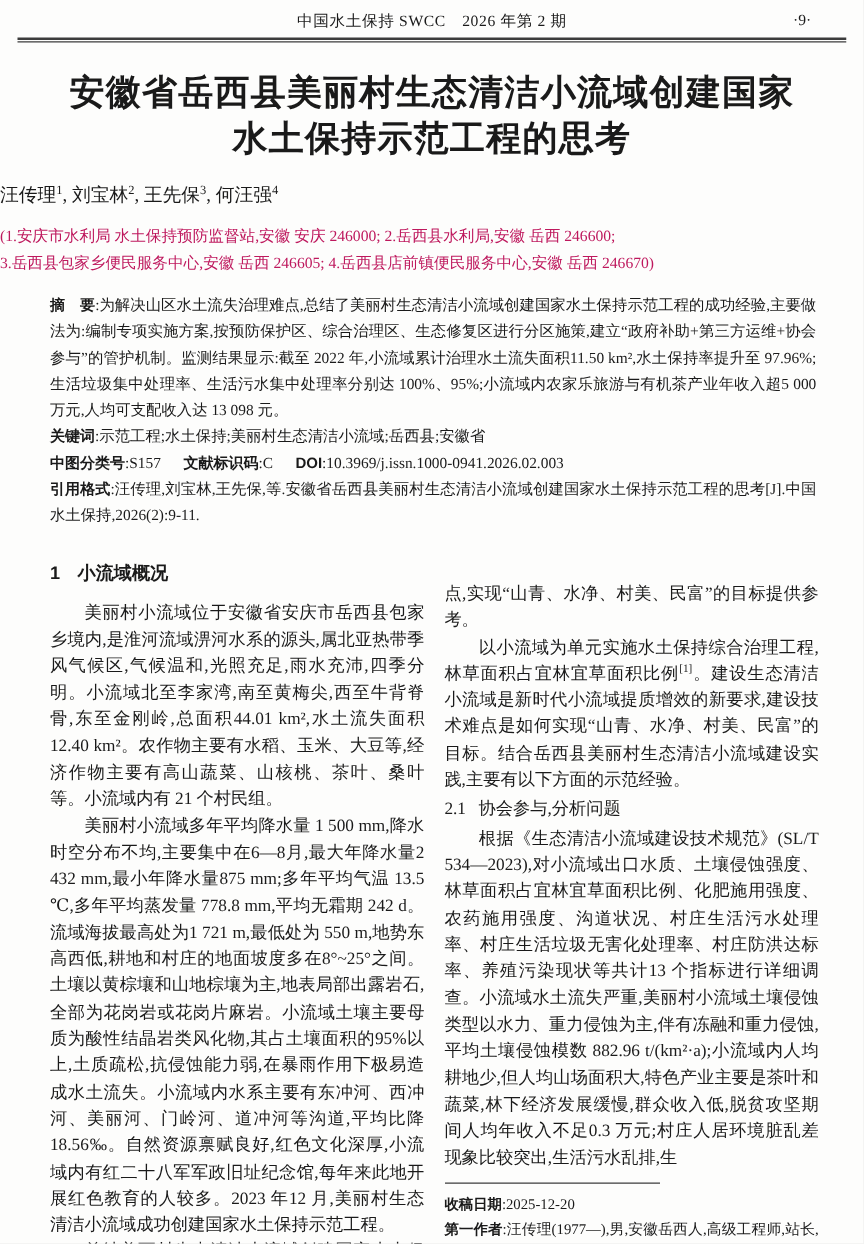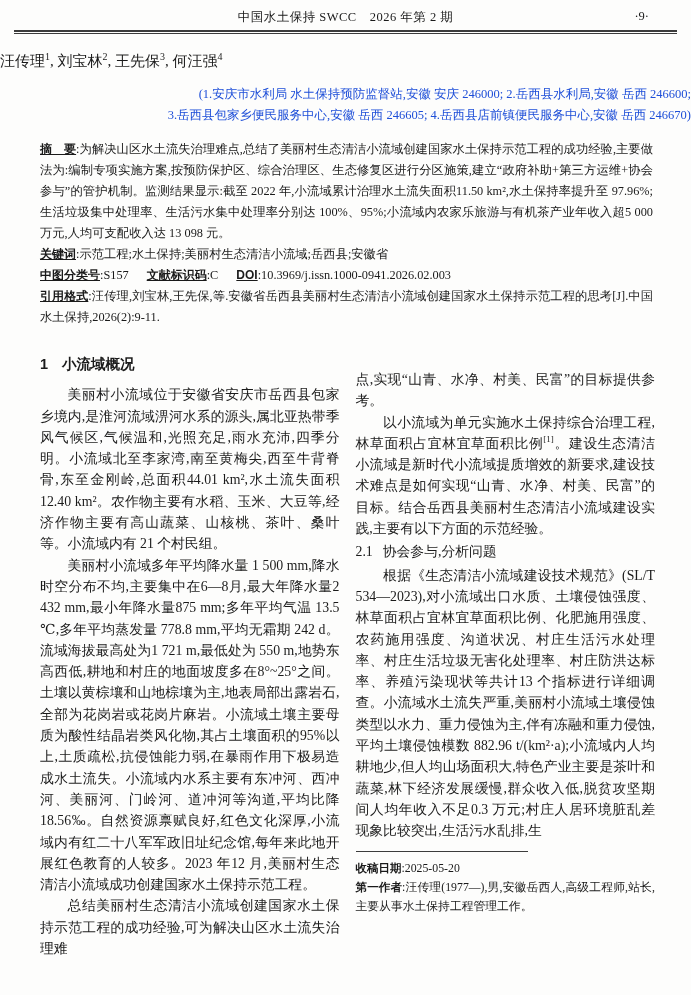--- a/index.html
+++ b/index.html
@@ -45,33 +45,33 @@
     letter-spacing: 1px;
   }
   .authors {
     margin-top: 17px;
     text-align: left;
     font-size: 15px;
   }
   .authors sup { font-size: 10px; }
   .affils {
     margin-top: 13px;
-    text-align: right;
+    text-align: left;
     font-size: 12.5px;
     line-height: 21px;
-    color: #1d4ed8;
+    color: #be185d;
   }
   
   .meta {
     margin: 13px 38px 0 40px;
     font-size: 12.3px;
     line-height: 21px;
     text-align: justify;
   }
-  .meta b { font-family: "Liberation Sans", "DejaVu Sans", sans-serif; font-size: 12px; text-decoration: underline; }
+  .meta b { font-family: "Liberation Sans", "DejaVu Sans", sans-serif; font-size: 12px; }
   .meta .gap { display: inline-block; width: 18px; }
   
   .body {
     display: flex;
     gap: 16px;
     margin: 16px 36px 0 40px;
   }
   .col {
     flex: 1;
     font-size: 13.8px;
@@ -111,20 +111,24 @@
 <body>
 
 <div class="page">
 
   <div class="runhead">
     <div class="journal">中国水土保持 SWCC　2026 年第 2 期</div>
     <div class="pageno">·9·</div>
   </div>
   <div class="dblrule"></div>
 
+  <div class="title">
+    <div>安徽省岳西县美丽村生态清洁小流域创建国家</div>
+    <div>水土保持示范工程的思考</div>
+  </div>
 
   <div class="authors">
     <span><span>汪传理</span><sup>1</sup><span>,</span></span>
     <span><span>刘宝林</span><sup>2</sup><span>,</span></span>
     <span><span>王先保</span><sup>3</sup><span>,</span></span>
     <span><span>何汪强</span><sup>4</sup><span></span></span>
   </div>
 
   <div class="affils">
     <div>(1.安庆市水利局 水土保持预防监督站,安徽 安庆 246000; 2.岳西县水利局,安徽 岳西 246600;</div>
@@ -150,21 +154,21 @@
     </div>
 
     <div class="col">
       <p class="cont">点,实现“山青、水净、村美、民富”的目标提供参考。</p>
       <p><span>以小流域为单元实施水土保持综合治理工程,林草面积占宜林宜草面积比例</span><span class="ref-sup">[1]</span><span>。建设生态清洁小流域是新时代小流域提质增效的新要求,建设技术难点是如何实现“山青、水净、村美、民富”的目标。结合岳西县美丽村生态清洁小流域建设实践,主要有以下方面的示范经验。</span></p>
       <h3 class="subsec"><span class="num">2.1</span><span>协会参与,分析问题</span></h3>
       <p>根据《生态清洁小流域建设技术规范》(SL/T 534—2023),对小流域出口水质、土壤侵蚀强度、林草面积占宜林宜草面积比例、化肥施用强度、农药施用强度、沟道状况、村庄生活污水处理率、村庄生活垃圾无害化处理率、村庄防洪达标率、养殖污染现状等共计13 个指标进行详细调查。小流域水土流失严重,美丽村小流域土壤侵蚀类型以水力、重力侵蚀为主,伴有冻融和重力侵蚀,平均土壤侵蚀模数 882.96 t/(km²·a);小流域内人均耕地少,但人均山场面积大,特色产业主要是茶叶和蔬菜,林下经济发展缓慢,群众收入低,脱贫攻坚期间人均年收入不足0.3 万元;村庄人居环境脏乱差现象比较突出,生活污水乱排,生</p>
 
       <div class="footnote-rule"></div>
       <div class="footnote">
-        <div><b>收稿日期</b><span>:2025-05-20</span></div>
+        <div><b>收稿日期</b><span>:2025-12-20</span></div>
         <div><b>第一作者</b><span>:汪传理(1977—),男,安徽岳西人,高级工程师,站长,主要从事水土保持工程管理工作。</span></div>
 
       </div>
     </div>
 
   </div>
 
 </div>
 
 </body></html>

